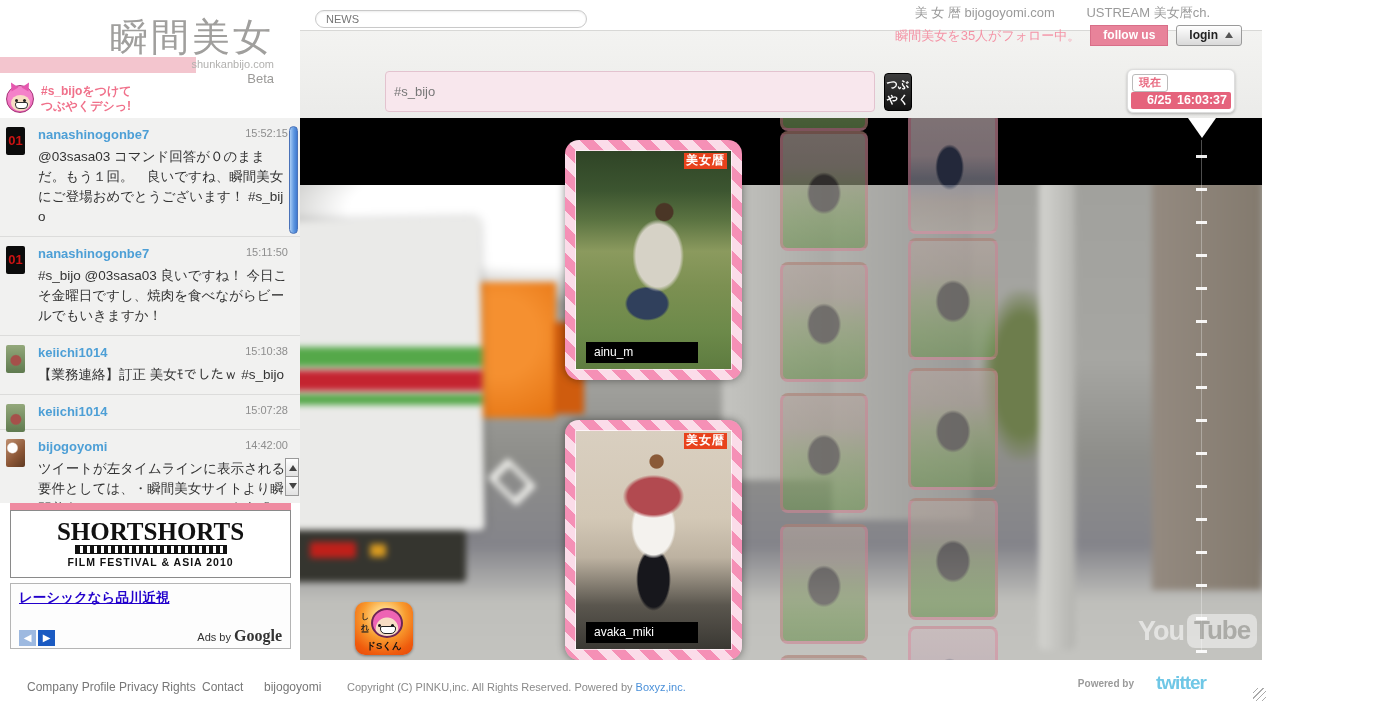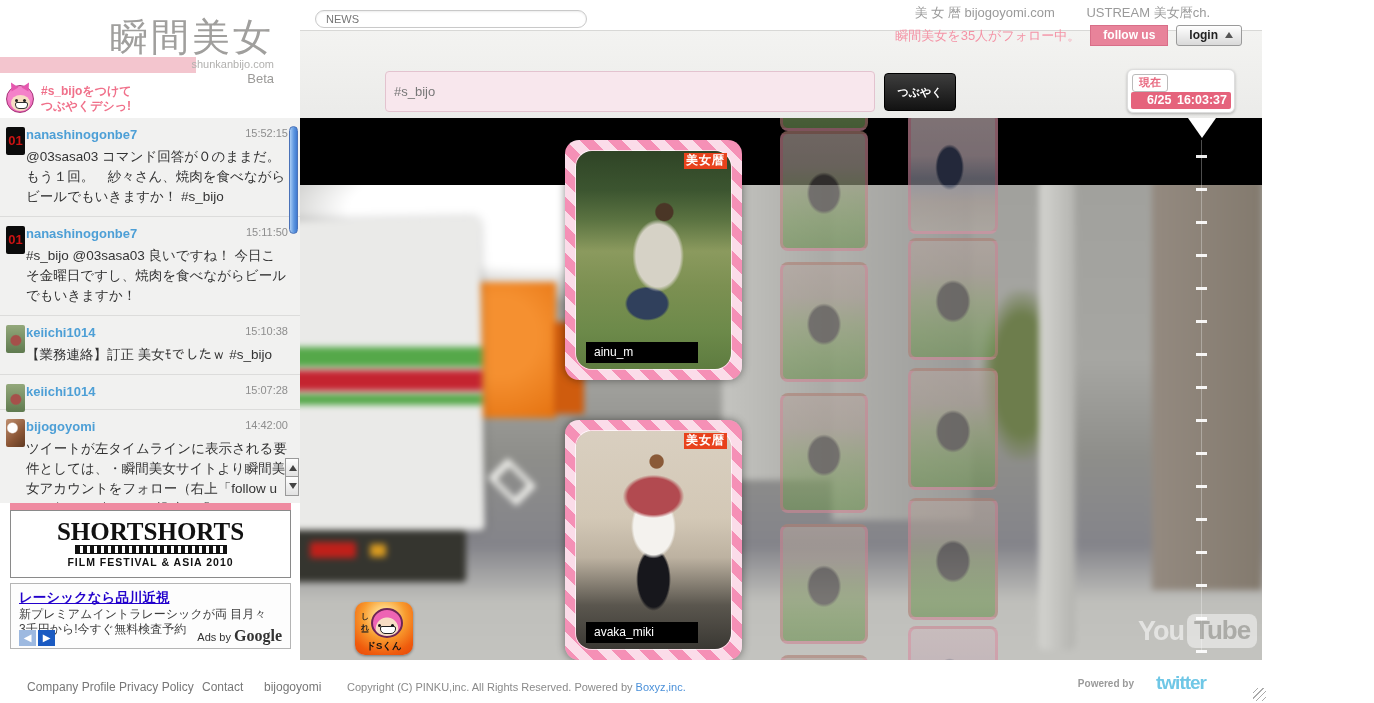--- a/index.html
+++ b/index.html
@@ -24,21 +24,21 @@
   .m-face:after { content:""; position:absolute; left:4px; bottom:2px; width:11px; height:5px; background:#fff; border:1px solid #333; border-radius:2px 2px 4px 4px; }
   .callout-text { margin-left:7px; font-size:12px; font-weight:bold; color:#f0708a; line-height:15px; }
 
   
   .timeline { position:absolute; left:0; top:118px; width:300px; height:385px; background:#f1f1f0; overflow:hidden; }
   .tweet { position:relative; padding:7px 12px 9px 6px; border-bottom:1px solid #dcdcdb; }
   .avatar { position:absolute; left:6px; top:9px; width:19px; height:28px; border-radius:2px; overflow:hidden; }
   .av-eva { background:#0b0b0b; color:#cc1313; font-weight:bold; font-size:13px; text-align:center; line-height:28px; letter-spacing:0; }
   .av-photo { background:radial-gradient(circle at 52% 55%, #a5504a 0 26%, rgba(0,0,0,0) 33%), linear-gradient(180deg,#93a87b 0%,#5f7a4f 100%); }
   .av-anime { background:radial-gradient(circle at 34% 32%, #ffffff 0 20%, rgba(255,255,255,0) 26%), linear-gradient(135deg,#c09070 0%,#8a5535 60%,#5f3a22 100%); }
-  .tw-body { margin-left:20px; }
+  .tw-body { margin-left:32px; }
   .tw-user { color:#4d9fd6; font-weight:bold; font-size:13px; }
   .tw-time { float:right; color:#8e8e8e; font-size:11px; margin-top:2px; }
   .tw-text { clear:both; margin-top:4px; font-size:13.5px; color:#333; line-height:20px; word-break:break-all; }
   .scroll-thumb { position:absolute; right:2px; top:8px; width:9px; height:108px; border-radius:5px; border:1px solid #4a72b8; background:linear-gradient(90deg,#a8ccf5 0%,#5e97e0 55%,#3f7ad0 100%); }
   .scroll-arrows { position:absolute; right:1px; top:340px; width:14px; }
   .sa-btn { width:14px; height:19px; background:linear-gradient(#fff,#e2e2e2); border:1px solid #9a9a9a; position:relative; }
   .sa-btn + .sa-btn { border-top:none; }
   .sa-up:before { content:""; position:absolute; left:3px; top:6px; border-left:4px solid transparent; border-right:4px solid transparent; border-bottom:6px solid #444; }
   .sa-down:before { content:""; position:absolute; left:3px; top:6px; border-left:4px solid transparent; border-right:4px solid transparent; border-top:6px solid #444; }
 
@@ -63,21 +63,21 @@
   .topbar-white { position:absolute; left:0; top:0; right:0; height:31px; background:#fff; border-bottom:1px solid #d8d8d6; }
   .news-input { position:absolute; left:15px; top:10px; width:272px; height:18px; border:1px solid #c9c9c9; border-radius:11px; padding:0 10px; font-size:11px; color:#777; background:#fff; box-shadow:inset 0 1px 2px rgba(0,0,0,.08); outline:none; }
   .top-links { position:absolute; top:4px; right:52px; font-size:13px; color:#9a9a9a; white-space:nowrap; }
   .top-links span { margin-left:28px; cursor:pointer; }
   .follow-row { position:absolute; top:25px; right:20px; display:flex; align-items:center; white-space:nowrap; }
   .follow-status { color:#f492a5; font-size:13px; margin-right:10px; }
   .follow-btn { background:#e8839a; color:#fff; font-size:12px; font-weight:bold; padding:2px 12px 3px; border-radius:0; border:1px solid #d86e88; cursor:pointer; }
   .login-btn { margin-left:8px; background:linear-gradient(#ffffff,#d9d9d9); border:1px solid #9a9a9a; border-radius:3px; font-size:12px; font-weight:bold; color:#222; padding:2px 8px 3px 12px; cursor:pointer; display:flex; align-items:center; }
   .login-arrow { display:inline-block; margin-left:7px; width:0; height:0; border-left:4px solid transparent; border-right:4px solid transparent; border-bottom:6px solid #555; }
   .tweet-input { position:absolute; left:85px; top:71px; width:490px; height:41px; background:#f8e7ed; border:1px solid #e3c3cf; border-radius:4px; font-size:13px; color:#777; padding:4px 8px; outline:none; vertical-align:top; }
-  .tweet-btn { position:absolute; left:584px; top:73px; width:72px; height:38px; background:linear-gradient(#3d3d3d,#121212); color:#fff; border:1px solid #000; border-radius:4px; font-size:11px; font-weight:bold; cursor:pointer; }
+  .tweet-btn { position:absolute; left:584px; top:73px; width:28px; height:38px; background:linear-gradient(#3d3d3d,#121212); color:#fff; border:1px solid #000; border-radius:4px; font-size:11px; font-weight:bold; cursor:pointer; }
   .clock { position:absolute; left:827px; top:69px; width:108px; height:44px; background:#fff; border:1px solid #ddd; border-radius:6px; box-shadow:0 1px 3px rgba(0,0,0,.25);text-align:center; }
   .clock-chip { position:absolute; left:4px; top:4px; font-size:11px; font-weight:bold; color:#e86a80; border:1px solid #bbb; border-radius:3px; padding:0 6px 1px; background:#fff; }
   .clock-bar { position:absolute; left:3px; right:3px; bottom:3px; height:17px; background:#e5637c; border-radius:2px; color:#fff; font-size:12.5px; font-weight:bold; }
   .clock-date { position:absolute; left:16px; top:1px; }
   .clock-time { position:absolute; right:4px; top:1px; }
 
   
   .video { position:absolute; left:300px; top:118px; width:962px; height:542px; background:#000; overflow:hidden; z-index:3; }
   .scene { position:absolute; left:-8px; top:-8px; right:-8px; bottom:-8px; filter:blur(3px); background:linear-gradient(180deg,#9f9f9b 0%,#a6a6a2 45%,#8e8e8a 62%,#84848a 78%,#bfbfbb 88%,#c4c4c0 100%); }
   .sc { position:absolute; }
@@ -104,21 +104,21 @@
   .v-a { background:radial-gradient(ellipse 32% 28% at 50% 52%, #4e4a48 0 55%, rgba(78,74,72,0) 66%), linear-gradient(180deg,#b3a49e 0%,#a99e94 28%,#93a178 52%,#7e9c62 78%,#6f9355 100%); }
   .v-b { background:radial-gradient(ellipse 26% 30% at 46% 45%, #39425e 0 55%, rgba(57,66,94,0) 66%), linear-gradient(180deg,#cdb9bd 0%,#c3afb7 35%,#9090a0 55%,#a89c96 75%,#b0a8a0 100%); }
 
   
   .ruler-line { position:absolute; left:901px; top:22px; width:1px; height:512px; background:rgba(255,255,255,.3); }
   .tick { position:absolute; left:896px; width:11px; height:3px; background:#fff; opacity:.92; }
   .pointer { position:absolute; left:888px; top:0; width:0; height:0; border-left:14px solid transparent; border-right:14px solid transparent; border-top:20px solid #fff; }
 
   
   .pcard { position:absolute; left:265px; width:177px; height:240px; border-radius:14px; padding:11px; background:repeating-linear-gradient(45deg,#f590b6 0 10px,#fbdce9 10px 20px); box-shadow:0 0 8px rgba(0,0,0,.45); }
-  .pcard .photo { position:relative; width:100%; height:100%; border-radius:16px; box-shadow:0 0 0 1px rgba(255,255,255,.7); }
+  .pcard .photo { position:relative; width:100%; height:100%; border-radius:0; box-shadow:0 0 0 1px rgba(255,255,255,.7); }
   .photo-ainu { background:
       radial-gradient(circle 14px at 57% 28%, #4a3626 0 60%, rgba(74,54,38,0) 70%),
       radial-gradient(ellipse 26% 26% at 53% 48%, #d6d2c6 0 55%, rgba(214,210,198,0) 64%),
       radial-gradient(ellipse 22% 12% at 46% 70%, #30405c 0 58%, rgba(48,64,92,0) 66%),
       linear-gradient(180deg,#2f4426 0%,#3c5530 18%,#5c7442 32%,#8b9a5e 46%,#7c9052 62%,#6d8a4a 82%,#5e7c40 100%); }
   .photo-avaka { background:
       radial-gradient(circle 11px at 52% 14%, #8a5a38 0 60%, rgba(138,90,56,0) 70%),
       radial-gradient(ellipse 32% 16% at 50% 30%, #b24a50 0 52%, rgba(178,74,80,0) 62%),
       radial-gradient(ellipse 22% 22% at 50% 44%, #f4f2ee 0 58%, rgba(244,242,238,0) 66%),
       radial-gradient(ellipse 17% 22% at 50% 68%, #17171c 0 58%, rgba(23,23,28,0) 66%),
@@ -276,21 +276,21 @@
         </span>
       </div>
     </div>
 
     <div class="timeline">
       <div class="tweet">
         <span class="avatar av-eva">01</span>
         <div class="tw-body">
           <span class="tw-user">nanashinogonbe7</span>
           <span class="tw-time">15:52:15</span>
-          <div class="tw-text">@03sasa03 コマンド回答が０のままだ。もう１回。　紗々さん、焼肉を食べながらビールでもいきますか！ #s_bijo</div>
+          <div class="tw-text">@03sasa03 コマンド回答が０のままだ。もう１回。　良いですね、瞬間美女にご登場おめでとうございます！ #s_bijo</div>
         </div>
       </div>
       <div class="tweet">
         <span class="avatar av-eva">01</span>
         <div class="tw-body">
           <span class="tw-user">nanashinogonbe7</span>
           <span class="tw-time">15:11:50</span>
           <div class="tw-text">#s_bijo @03sasa03 良いですね！ 今日こそ金曜日ですし、焼肉を食べながらビールでもいきますか！</div>
         </div>
       </div>
@@ -325,34 +325,30 @@
     </div>
 
     <div class="ad-pinkbar"></div>
     <div class="ss-ad">
       <div class="ss-title">SHORTSHORTS</div>
       <div class="ss-strip"></div>
       <div class="ss-sub">FILM FESTIVAL &amp; ASIA 2010</div>
     </div>
     <div class="g-ad">
       <span class="g-link">レーシックなら品川近視</span>
-      <div class="g-text">
-        <span>新プレミアムイントラレーシックが両 目月々</span><br>
-        <span>3千円から!今すぐ無料検査予約</span>
-      </div>
       <div class="g-bottom">
         <span class="g-arrow g-prev">◀</span><span class="g-arrow g-next">▶</span>
         <span class="g-byline"><span>Ads by </span><b>Google</b></span>
       </div>
     </div>
   </div>
 
   <div class="footer">
     <span class="f-link" style="left:27px;">Company Profile</span>
-    <span class="f-link" style="left:119px;">Privacy Policy</span>
+    <span class="f-link" style="left:119px;">Privacy Rights</span>
     <span class="f-link" style="left:202px;">Contact</span>
     <span class="f-link" style="left:264px;">bijogoyomi</span>
     <span class="f-copy"><span>Copyright (C) PINKU,inc. All Rights Reserved. Powered by </span><a href="#">Boxyz,inc.</a></span>
     <span class="f-powered">Powered by</span>
     <span class="f-twitter">twitter</span>
     <span class="resize-handle"></span>
   </div>
 
 </div>
 

